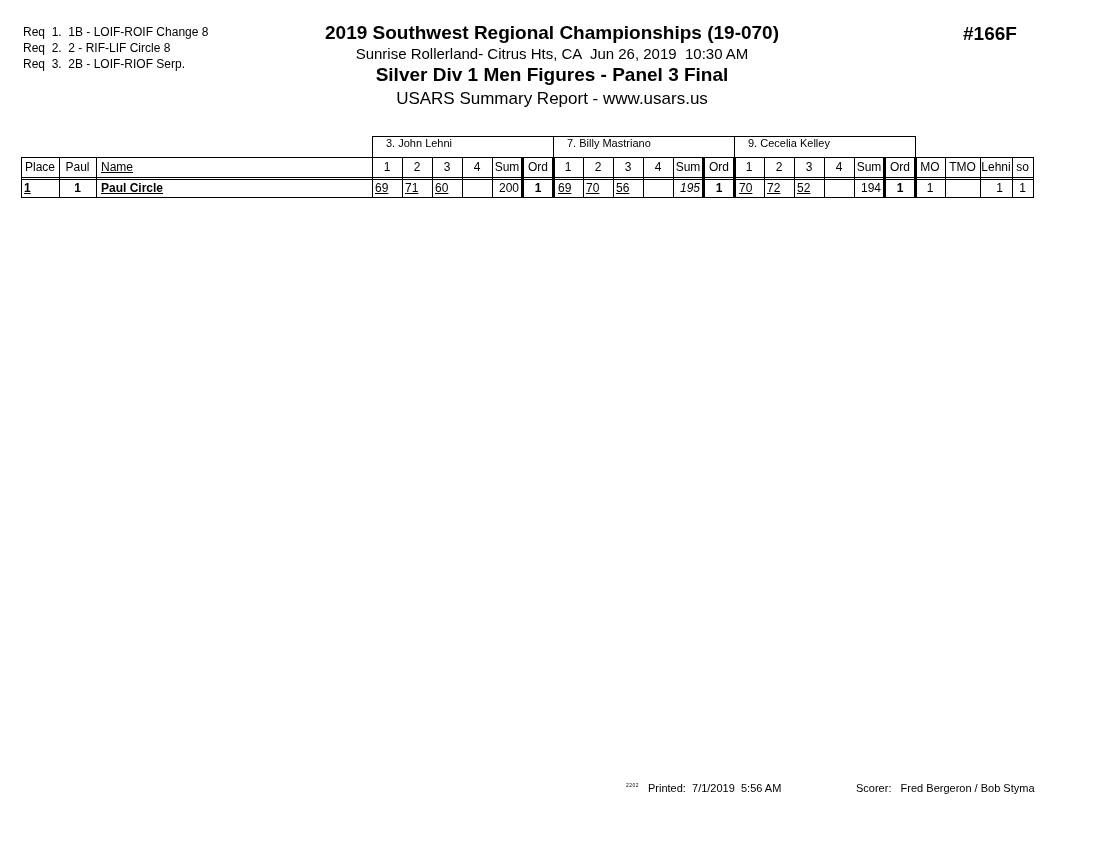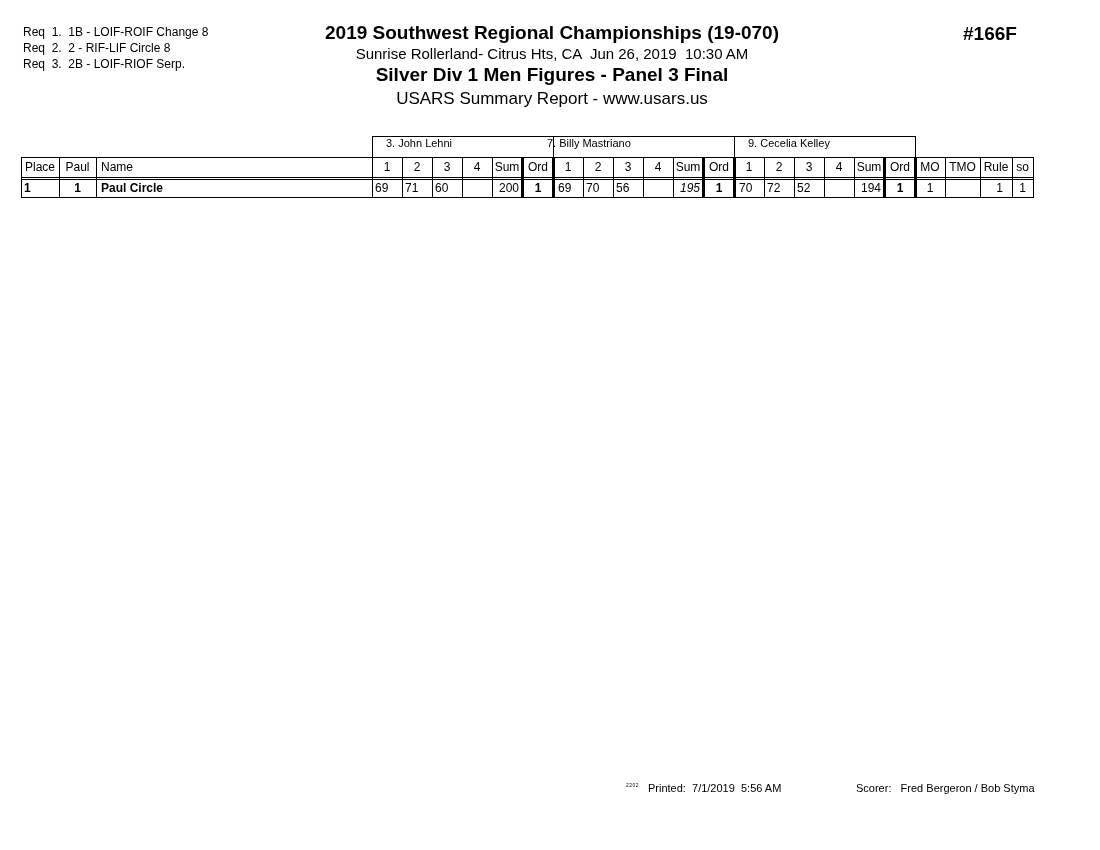--- a/index.html
+++ b/index.html
@@ -14,21 +14,21 @@
   .t4 { top: 89px; font-size: 17px; }
   .evnum { left: 963px; top: 23px; font-size: 19px; font-weight: bold; }
 
   .cell { position: absolute; box-sizing: border-box; font-size: 12px;
           white-space: nowrap; overflow: hidden; }
   .hdr { height: 21px; line-height: 21px; }
   .judge { height: 21px; line-height: 14px; font-size: 11px; padding-left: 14px; }
   .row { height: 19px; line-height: 19px; font-size: 12px; }
   .ctr { text-align: center; }
   .rt { text-align: right; padding-right: 3px; }
-  .lt { text-align: left; padding-left: 3px; }
+  .lt { text-align: left; padding-left: 3px; text-decoration: underline; }
   .bold { font-weight: bold; }
 
   .line { position: absolute; background: #000; }
 
   .footer { top: 782px; font-size: 11px; white-space: pre; }
   .tiny { font-size: 5px; top: 782px; letter-spacing: 0.5px; }
 </style>
 </head>
 <body>
 
@@ -38,21 +38,21 @@
 
 <div class="abs title t1">2019 Southwest Regional Championships (19-070)</div>
 <div class="abs title t2">Sunrise Rollerland- Citrus Hts, CA  Jun 26, 2019  10:30 AM</div>
 <div class="abs title t3">Silver Div 1 Men Figures - Panel 3 Final</div>
 <div class="abs title t4">USARS Summary Report - www.usars.us</div>
 <div class="abs evnum">#166F</div>
 
 <div>
 
   <div class="cell judge" style="left:372px;top:136px;width:181px;">3.  John Lehni</div>
-  <div class="cell judge" style="left:533px;top:136px;width:181px;">7.  Billy Mastriano</div>
+  <div class="cell judge" style="left:553px;top:136px;width:181px;">7.  Billy Mastriano</div>
   <div class="cell judge" style="left:734px;top:136px;width:181px;">9.  Cecelia Kelley</div>
 
   <div>
     <div class="cell hdr ctr" style="left:21px;top:157px;width:38px;">Place</div>
     <div class="cell hdr ctr" style="left:59px;top:157px;width:37px;">Paul</div>
     <div class="cell hdr lt" style="left:96px;top:157px;width:276px;padding-left:5px;">Name</div>
 
     <div class="cell hdr ctr" style="left:372px;top:157px;width:30px;">1</div>
     <div class="cell hdr ctr" style="left:402px;top:157px;width:30px;">2</div>
     <div class="cell hdr ctr" style="left:432px;top:157px;width:30px;">3</div>
@@ -69,21 +69,21 @@
 
     <div class="cell hdr ctr" style="left:734px;top:157px;width:30px;">1</div>
     <div class="cell hdr ctr" style="left:764px;top:157px;width:30px;">2</div>
     <div class="cell hdr ctr" style="left:794px;top:157px;width:30px;">3</div>
     <div class="cell hdr ctr" style="left:824px;top:157px;width:30px;">4</div>
     <div class="cell hdr ctr" style="left:854px;top:157px;width:30px;">Sum</div>
     <div class="cell hdr ctr" style="left:885px;top:157px;width:30px;">Ord</div>
 
     <div class="cell hdr ctr" style="left:915px;top:157px;width:30px;">MO</div>
     <div class="cell hdr ctr" style="left:945px;top:157px;width:35px;">TMO</div>
-    <div class="cell hdr ctr" style="left:980px;top:157px;width:32px;">Rule</div>
+    <div class="cell hdr ctr" style="left:980px;top:157px;width:32px;">Lehni</div>
     <div class="cell hdr ctr" style="left:1012px;top:157px;width:21px;">so</div>
   </div>
 
   <div>
     <div class="cell row lt bold" style="left:21px;top:179px;width:38px;">1</div>
     <div class="cell row ctr bold" style="left:59px;top:179px;width:37px;">1</div>
     <div class="cell row lt bold" style="left:96px;top:179px;width:276px;padding-left:5px;">Paul Circle</div>
 
     <div class="cell row lt" style="left:372px;top:179px;width:30px;">69</div>
     <div class="cell row lt" style="left:402px;top:179px;width:30px;">71</div>

